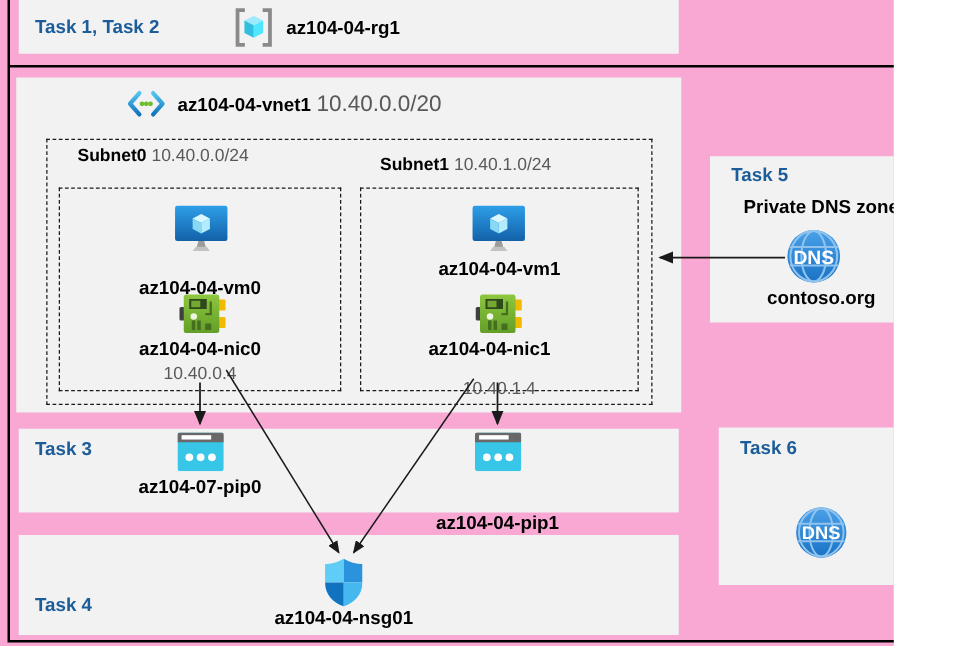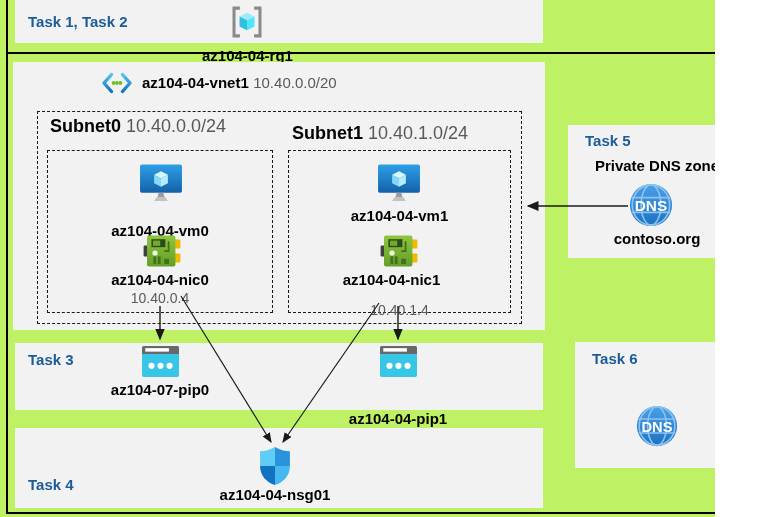--- a/index.html
+++ b/index.html
@@ -1,27 +1,27 @@
 <!DOCTYPE html>
 <html><head>
 <meta charset="utf-8">
 <style>
   html,body{margin:0;padding:0;background:#fff;}
-  .canvas{position:relative;width:715px;height:517px;background:#bef264;
+  .canvas{position:relative;width:715px;height:517px;background:#f9a8d4;
     font-family:"Liberation Sans",sans-serif;overflow:hidden;text-decoration:underline;}
   .abs{position:absolute;box-sizing:border-box;}
   .graybox{background:#f2f2f2;}
   .task-label{color:#1b5c99;font-weight:bold;font-size:15px;white-space:nowrap;}
   .res-name{color:#000;font-weight:bold;font-size:15px;white-space:nowrap;}
   .detail{color:#595959;font-size:14px;white-space:nowrap;}
   .dashed{border:1px dashed #1a1a1a;}
   .bigbox{border:2px solid #000;}
   .ctr{text-align:center;}
   .row{display:flex;align-items:center;gap:9px;}
-  .subnet-label{font-size:18px;white-space:nowrap;}
+  .subnet-label{font-size:14px;white-space:nowrap;margin-left:12px;}
   .subnet-label b{color:#000;}
   .subnet-label span{color:#595959;}
   svg{display:block;}
   .arrow-layer{position:absolute;left:0;top:0;pointer-events:none;}
 </style>
 </head>
 <body>
 
 <svg width="0" height="0" style="position:absolute" aria-hidden="true">
   <defs>
@@ -51,21 +51,21 @@
 </svg>
 
 <div class="canvas">
 
   <div class="abs" style="left:6px;top:0;width:2px;height:52px;background:#000;"></div>
 
   <div class="abs bigbox" style="left:6px;top:52px;width:765px;height:462px;"></div>
 
   <div class="abs graybox" style="left:15px;top:0;width:528px;height:43px;"></div>
   <div class="abs task-label" style="left:28px;top:13px;">Task 1, Task 2</div>
-  <div class="abs row" style="left:202px;top:6px;flex-direction:column;">
+  <div class="abs row" style="left:186px;top:6px;">
     <svg width="34" height="32" viewBox="0 0 18 18">
       <path d="M5 1.2 H1.7 V16.8 H5" fill="none" stroke="#8a8a8a" stroke-width="1.7"></path>
       <path d="M13 1.2 H16.3 V16.8 H13" fill="none" stroke="#8a8a8a" stroke-width="1.7"></path>
       <polygon points="9,3.8 13.2,5.9 9,8 4.8,5.9" fill="#9ceafd"></polygon>
       <polygon points="4.8,5.9 9,8 9,13.6 4.8,11.5" fill="#32bedd"></polygon>
       <polygon points="13.2,5.9 9,8 9,13.6 13.2,11.5" fill="#50e6ff"></polygon>
     </svg>
     <span class="res-name">az104-04-rg1</span>
   </div>
 
@@ -73,21 +73,21 @@
   <div class="abs row" style="left:101px;top:71px;">
     <svg width="32" height="24" viewBox="0 0 32 22">
       <path d="M10.5 2.5 L3 11 L10.5 19.5" stroke="url(#vnetg)" stroke-width="3.4" fill="none" stroke-linecap="round" stroke-linejoin="round"></path>
       <path d="M21.5 2.5 L29 11 L21.5 19.5" stroke="url(#vnetg)" stroke-width="3.4" fill="none" stroke-linecap="round" stroke-linejoin="round"></path>
       <circle cx="12.6" cy="11" r="1.9" fill="#6cbf2a"></circle>
       <circle cx="16" cy="11" r="1.9" fill="#6cbf2a"></circle>
       <circle cx="19.4" cy="11" r="1.9" fill="#6cbf2a"></circle>
     </svg>
     <span>
       <span class="res-name">az104-04-vnet1</span>
-      <span class="detail" style="font-size:15px;">10.40.0.0/20</span>
+      <span class="detail" style="font-size:18px;">10.40.0.0/20</span>
     </span>
   </div>
 
   <div class="abs dashed" style="left:37px;top:111px;width:485px;height:213px;"></div>
 
   <div class="abs subnet-label" style="left:50px;top:116px;">
     <b>Subnet0</b>
     <span>10.40.0.0/24</span>
   </div>
   <div class="abs dashed" style="left:47px;top:150px;width:226px;height:163px;"></div>

